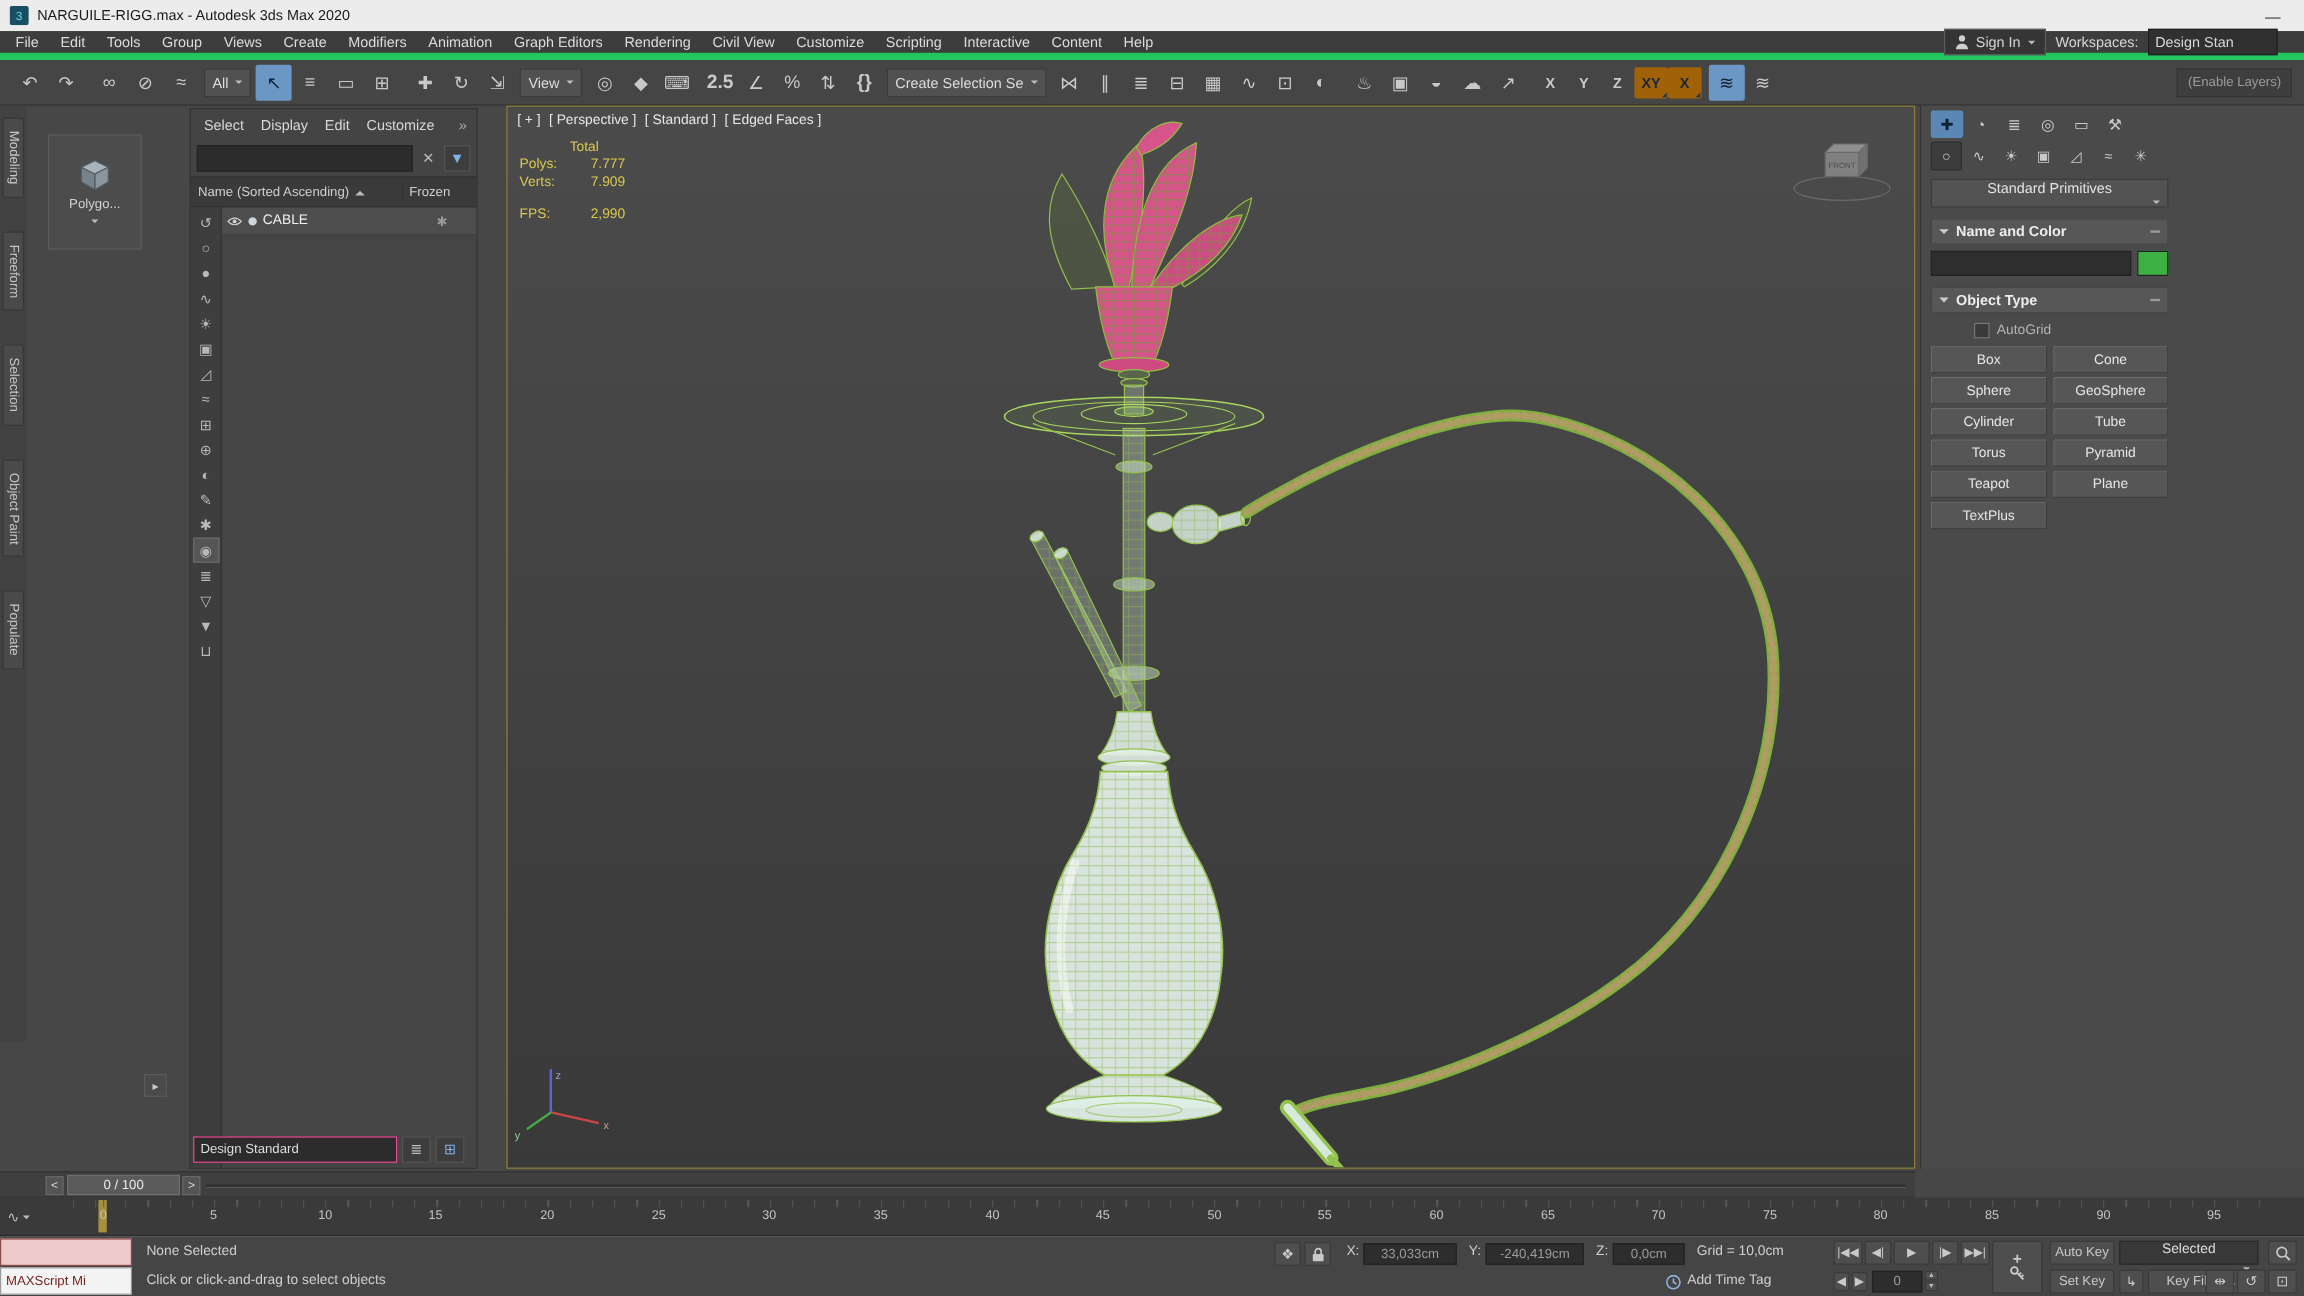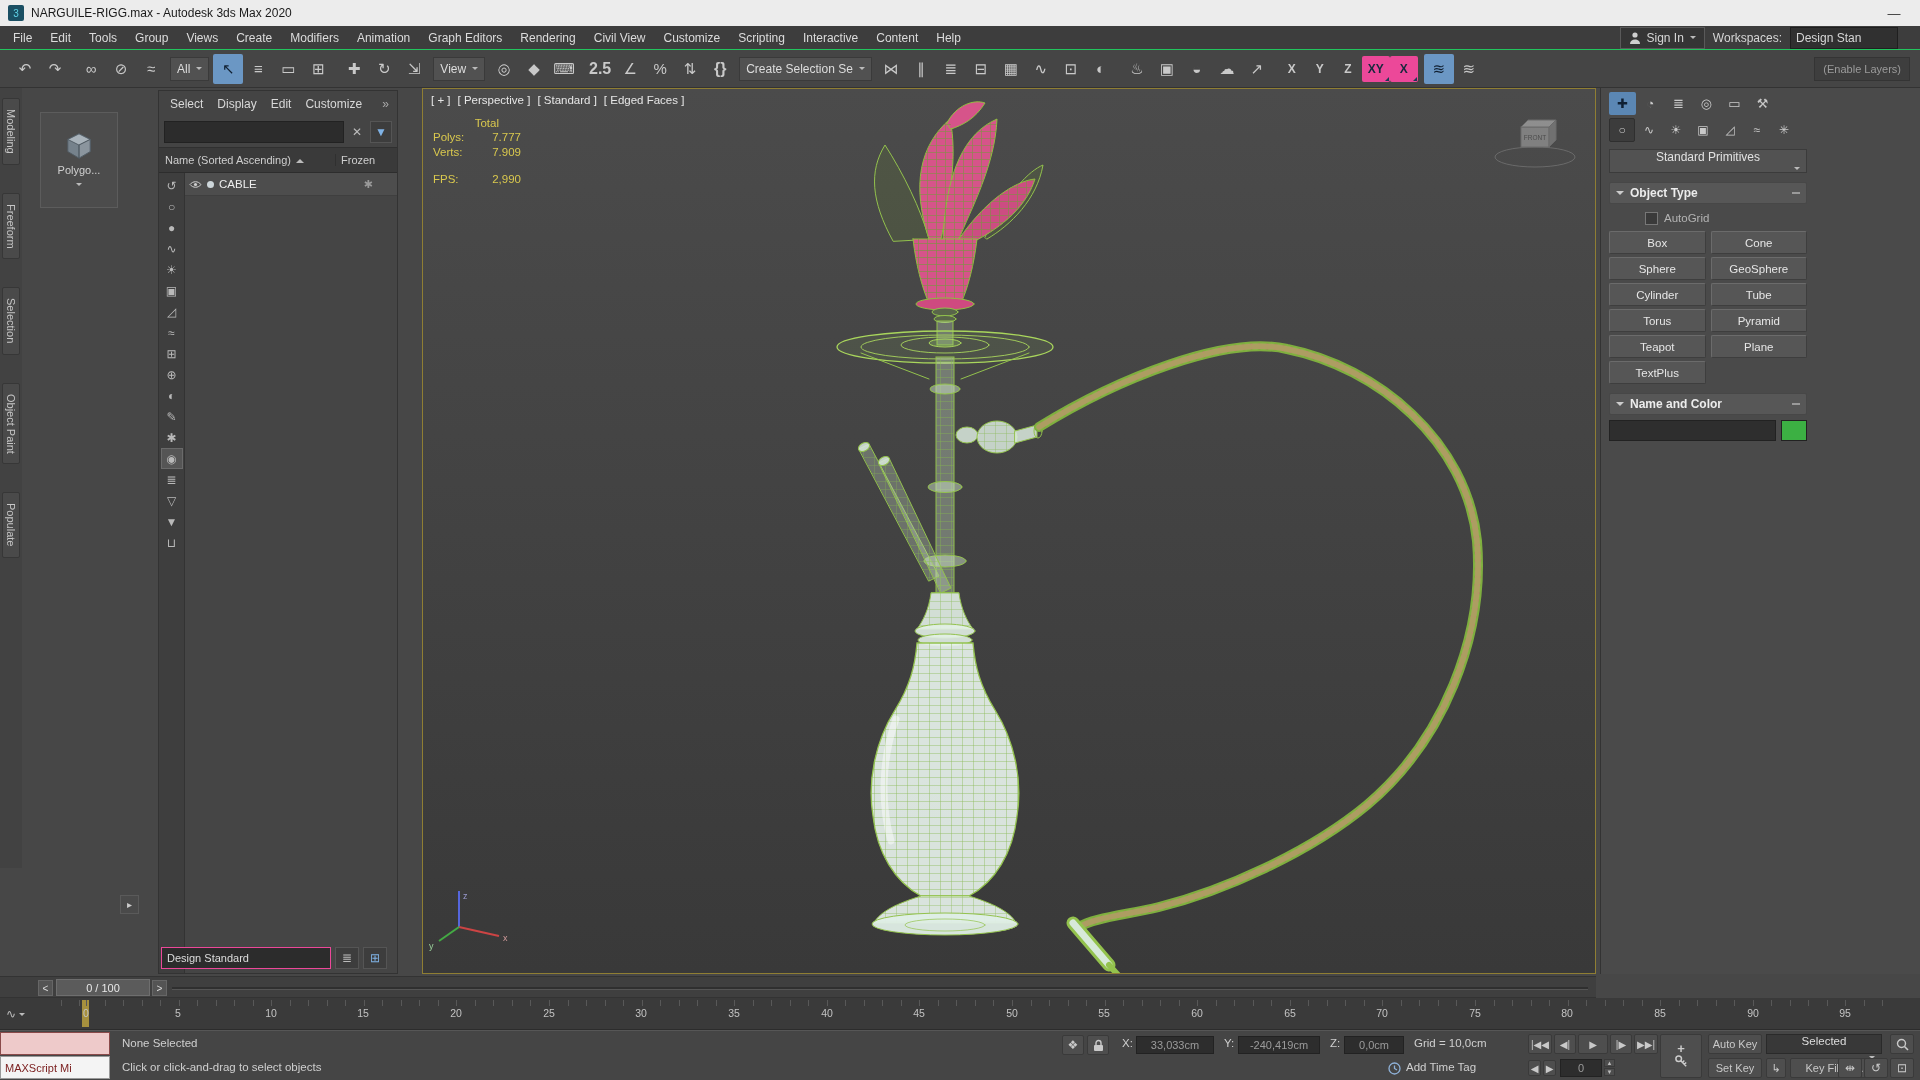--- a/index.html
+++ b/index.html
@@ -4,21 +4,21 @@
 <style>
   html,body{margin:0;padding:0;background:#222;}
   #app{position:relative;width:1920px;height:1080px;overflow:hidden;background:#474747;
        font-family:"Liberation Sans",sans-serif;font-size:12px;color:#d6d6d6;}
   
   #titlebar{position:absolute;left:0;top:0;width:100%;height:26px;background:#ececec;color:#1a1a1a;
             display:flex;align-items:center;gap:7px;padding:0 8px;box-sizing:border-box;}
   #win-min{margin-left:auto;width:36px;text-align:center;color:#333;font-size:13px;}
   
   #menubar{position:absolute;left:0;top:26px;width:100%;height:24px;background:#3d3d3d;
-           border-bottom:1px solid #22c55e;display:flex;align-items:center;padding-left:4px;box-sizing:border-box;}
+           border-bottom:6px solid #22c55e;display:flex;align-items:center;padding-left:4px;box-sizing:border-box;}
   .mitem{padding:0 9px;line-height:24px;color:#dcdcdc;}
   #menu-right{margin-left:auto;display:flex;align-items:center;gap:8px;padding-right:22px;}
   #signin{display:flex;align-items:center;gap:6px;background:#353535;border:1px solid #5a5a5a;height:20px;padding:0 8px;}
   .caret{width:0;height:0;border:3.5px solid transparent;border-top-color:#bbb;margin-top:3px;}
   #ws-drop{display:flex;align-items:center;background:#303030;border:1px solid #1f1f1f;height:20px;width:96px;
            padding:0 5px;gap:4px;overflow:hidden;white-space:nowrap;}
   #ws-drop span{overflow:hidden;}
   
   #toolbar{position:absolute;left:0;top:50px;width:100%;height:38px;background:#454545;border-bottom:1px solid #333;
            display:flex;align-items:center;padding:0 10px;box-sizing:border-box;}
@@ -26,21 +26,21 @@
   .tbtn{width:30px;height:30px;display:flex;align-items:center;justify-content:center;color:#c9c9c9;
         font-size:15px;border-radius:2px;flex:none;}
   .tbtn span{pointer-events:none;}
   .tbtn.f-active{background:#6b97c4;color:#101f30;}
   .tbtn.f-small span{font-size:16px;font-weight:bold;}
   .tsep{width:6px;flex:none;}
   .tdrop{display:flex;align-items:center;height:22px;background:#515151;border:1px solid #3a3a3a;margin:0 4px;
          padding:0 6px;gap:6px;flex:none;color:#ddd;white-space:nowrap;}
   .taxis{min-width:24px;height:26px;display:flex;align-items:center;justify-content:center;font-weight:bold;
          color:#c9c9c9;border-radius:2px;flex:none;position:relative;padding:0 2px;}
-  .taxis.f-active{background:#ec4899;color:#17293d;}
+  .taxis.f-active{background:#a16207;color:#17293d;}
   .taxis.f-flyout:after{content:"";position:absolute;right:1px;bottom:1px;
          border-left:4px solid transparent;border-bottom:4px solid #1d3a55;}
   #enable-layers{margin-left:auto;color:#9b9b9b;background:#3e3e3e;border:1px solid #343434;height:22px;
          display:flex;align-items:center;padding:0 8px;flex:none;font-size:11px;}
   
   #ribbon-strip{position:absolute;left:0;top:88px;width:22px;height:780px;background:#424242;display:flex;
          flex-direction:column;align-items:center;padding-top:10px;gap:28px;box-sizing:border-box;}
   .rtab{writing-mode:vertical-rl;background:#4a4a4a;border:1px solid #373737;color:#c6c6c6;
         padding:10px 2px;font-size:11px;border-radius:2px;white-space:nowrap;}
   #ribbon-expand{position:absolute;left:120px;top:895px;width:17px;height:17px;background:#4a4a4a;
@@ -669,20 +669,31 @@
             <span>✳</span>
           </div>
         </div>
       <div id="cp-drop">
         <span>Standard Primitives</span>
         <div class="caret"></div>
       </div>
       <div class="rollout">
         <div class="ro-head">
           <div class="tri-dn"></div>
+          <span>Name and Color</span>
+          <div class="ro-dash"></div>
+        </div>
+        <div id="nc-row">
+          <input value="" style="">
+          <div id="nc-swatch"></div>
+        </div>
+      </div>
+      <div class="rollout">
+        <div class="ro-head">
+          <div class="tri-dn"></div>
           <span>Object Type</span>
           <div class="ro-dash"></div>
         </div>
         <div id="autogrid">
           <div class="cb"></div>
           <span>AutoGrid</span>
         </div>
         <div id="ot-grid">
 
         <div class="otbtn">
@@ -712,31 +723,20 @@
             <div class="otbtn">
               <span>Teapot</span>
             </div>
             <div class="otbtn">
               <span>Plane</span>
             </div>
             <div class="otbtn">
               <span>TextPlus</span>
             </div>
           </div>
-      </div>
-      <div class="rollout">
-        <div class="ro-head">
-          <div class="tri-dn"></div>
-          <span>Name and Color</span>
-          <div class="ro-dash"></div>
-        </div>
-        <div id="nc-row">
-          <input value="" style="">
-          <div id="nc-swatch"></div>
-        </div>
       </div>
     </div>
   </div>
 
   <div id="tslider">
     <div class="tsbtn" style="left:38px">&lt;</div>
     <div id="ts-handle">0 / 100</div>
     <div class="tsbtn" style="left:152px">&gt;</div>
     <div id="ts-groove"></div>
   </div>

